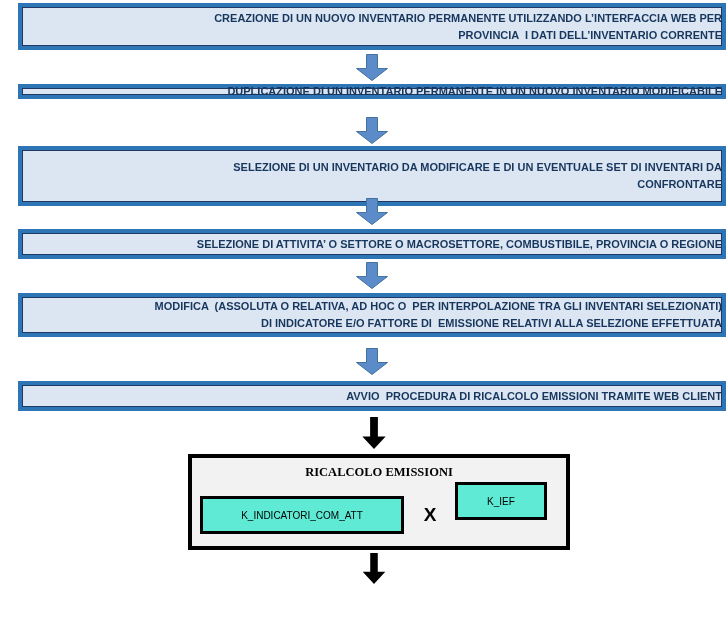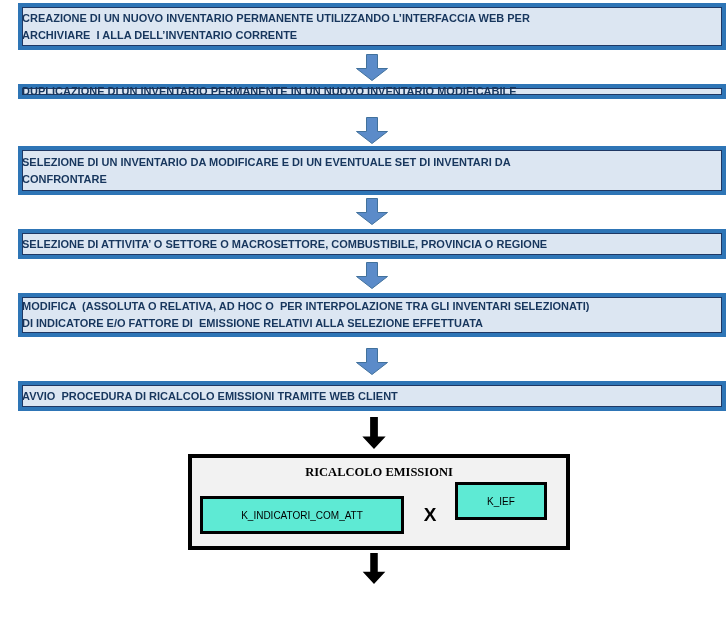--- a/index.html
+++ b/index.html
@@ -4,21 +4,21 @@
 <style>
   html,body{margin:0;padding:0;background:#fff;}
   .canvas{
     position:relative;width:728px;height:624px;background:#ffffff;
     font-family:"Liberation Sans",sans-serif;overflow:hidden;
   }
   .bluebox{
     position:absolute;left:18px;width:708px;box-sizing:border-box;
     background:#DCE6F2;border:4px solid #2E75B6;
     box-shadow:inset 0 0 0 1px #1F3864;
-    display:flex;flex-direction:column;justify-content:center;align-items:flex-start;
+    display:flex;flex-direction:column;justify-content:center;align-items:flex-end;
     color:#17365D;font-weight:bold;font-size:11px;text-align:center;
   }
   .bluebox .line{white-space:pre;line-height:17px;}
   .arrow{position:absolute;}
   .bigbox{
     position:absolute;left:188px;top:454px;width:382px;height:96px;box-sizing:border-box;
     background:#F2F2F2;border:4px solid #000000;
   }
   .bigbox-title{
     position:absolute;left:0;right:0;top:7px;text-align:center;
@@ -43,36 +43,36 @@
     font-size:13.5px;color:#000;white-space:pre;margin-top:46px;
   }
 </style>
 </head>
 <body>
 
 <div class="canvas">
 
   <div class="bluebox" style="top:3px;height:47px">
     <div class="line">CREAZIONE DI UN NUOVO INVENTARIO PERMANENTE UTILIZZANDO L’INTERFACCIA WEB PER</div>
-    <div class="line">ARCHIVIARE  I ALLA DELL’INVENTARIO CORRENTE</div>
+    <div class="line">PROVINCIA  I DATI DELL’INVENTARIO CORRENTE</div>
   </div>
 
   <svg class="arrow" style="left:356px;top:54px" width="32" height="27" viewBox="0 0 32 27">
     <polygon points="10.5,0.5 21.5,0.5 21.5,14.5 31.5,14.5 16,26.5 0.5,14.5 10.5,14.5" fill="#5B8BC9" stroke="#41719C" stroke-width="1"></polygon>
   </svg>
 
   <div class="bluebox" style="top:84px;height:15px">
     <div class="line">DUPLICAZIONE DI UN INVENTARIO PERMANENTE IN UN NUOVO INVENTARIO MODIFICABILE</div>
   </div>
 
   <svg class="arrow" style="left:356px;top:117px" width="32" height="27" viewBox="0 0 32 27">
     <polygon points="10.5,0.5 21.5,0.5 21.5,14.5 31.5,14.5 16,26.5 0.5,14.5 10.5,14.5" fill="#5B8BC9" stroke="#41719C" stroke-width="1"></polygon>
   </svg>
 
-  <div class="bluebox" style="top:146px;height:49px">
+  <div class="bluebox" style="top:146px;height:60px">
     <div class="line">SELEZIONE DI UN INVENTARIO DA MODIFICARE E DI UN EVENTUALE SET DI INVENTARI DA</div>
     <div class="line">CONFRONTARE</div>
   </div>
 
   <svg class="arrow" style="left:356px;top:198px" width="32" height="27" viewBox="0 0 32 27">
     <polygon points="10.5,0.5 21.5,0.5 21.5,14.5 31.5,14.5 16,26.5 0.5,14.5 10.5,14.5" fill="#5B8BC9" stroke="#41719C" stroke-width="1"></polygon>
   </svg>
 
   <div class="bluebox" style="top:229px;height:30px">
     <div class="line">SELEZIONE DI ATTIVITA’ O SETTORE O MACROSETTORE, COMBUSTIBILE, PROVINCIA O REGIONE</div>

